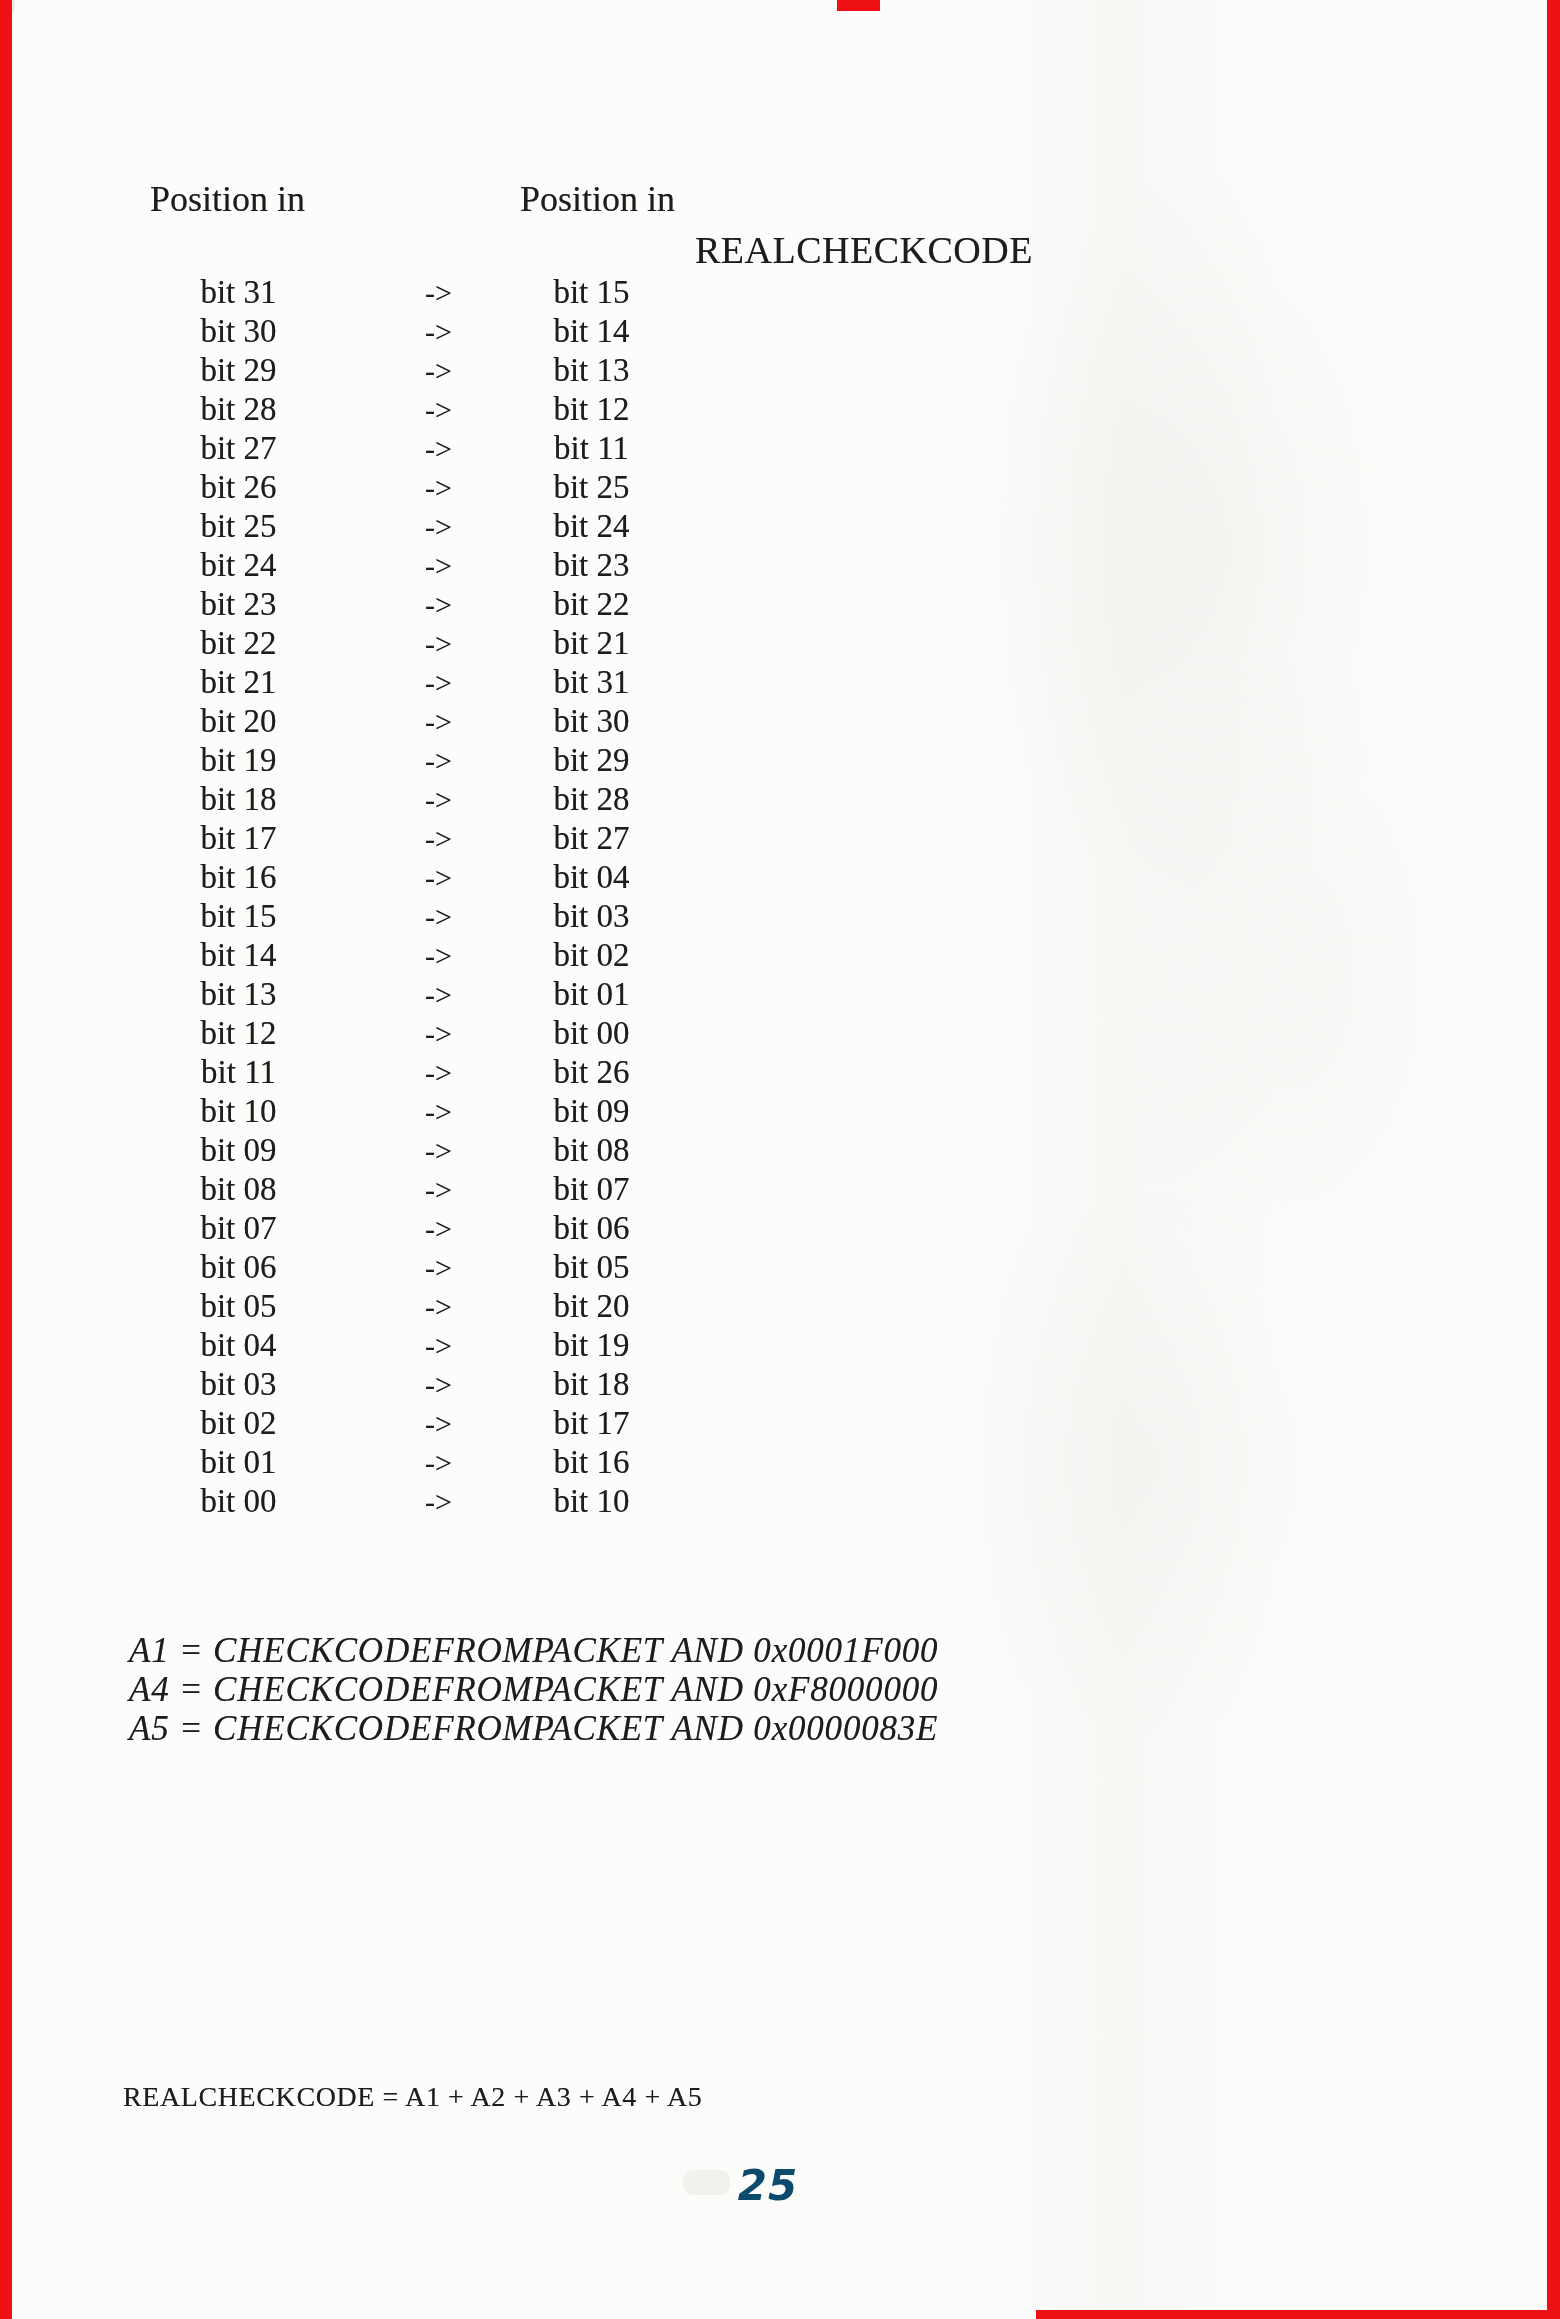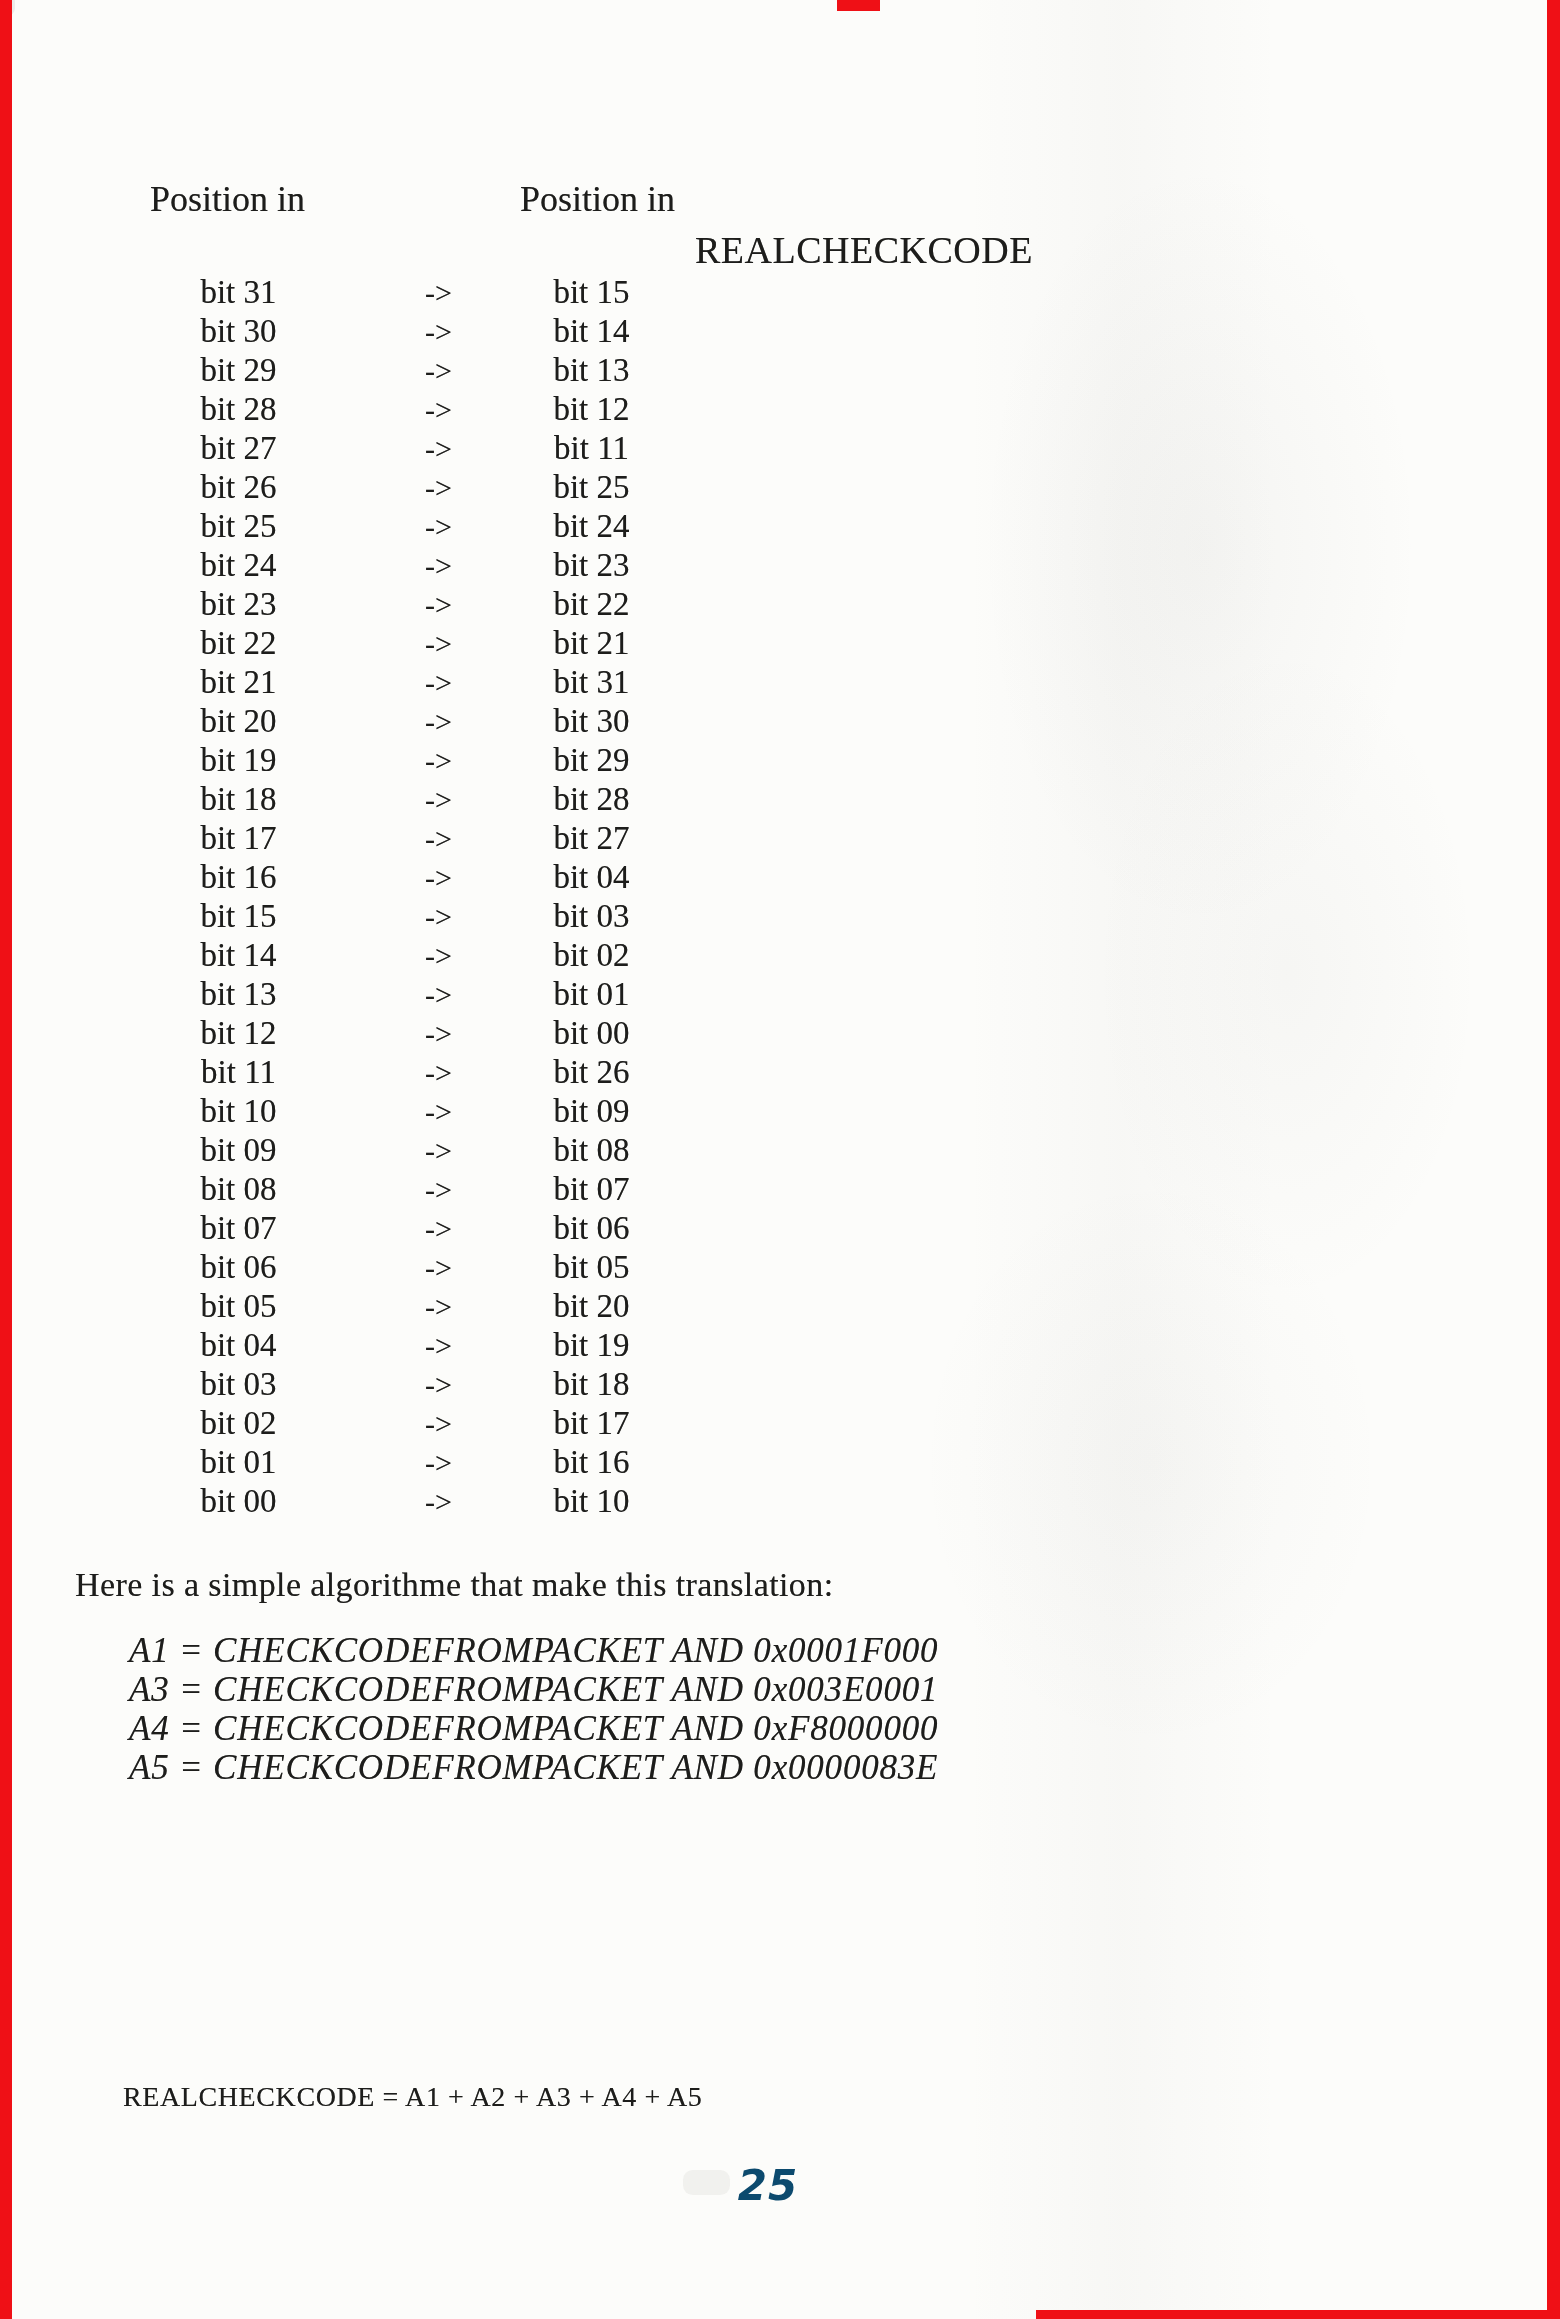--- a/index.html
+++ b/index.html
@@ -287,25 +287,23 @@
         <span class="col arrow">-&gt;</span>
         <span class="col to">bit 16</span>
       </div>
       <div class="map-row">
         <span class="col from">bit 00</span>
         <span class="col arrow">-&gt;</span>
         <span class="col to">bit 10</span>
       </div>
     </div>
 
-  <div class="txt intro">Here is a simple algorithme that make this translation:</div>
 
   <div class="code-block mask-block">
       <div class="code-line">A1 = CHECKCODEFROMPACKET AND 0x0001F000</div>
-      <div class="code-line">A3 = CHECKCODEFROMPACKET AND 0x003E0001</div>
       <div class="code-line">A4 = CHECKCODEFROMPACKET AND 0xF8000000</div>
       <div class="code-line">A5 = CHECKCODEFROMPACKET AND 0x0000083E</div>
     </div>
 
 
   <div class="txt result">REALCHECKCODE = A1 + A2 + A3 + A4 + A5</div>
 
   <div class="page-number-smudge"></div>
   <div class="page-number">25</div>
 

